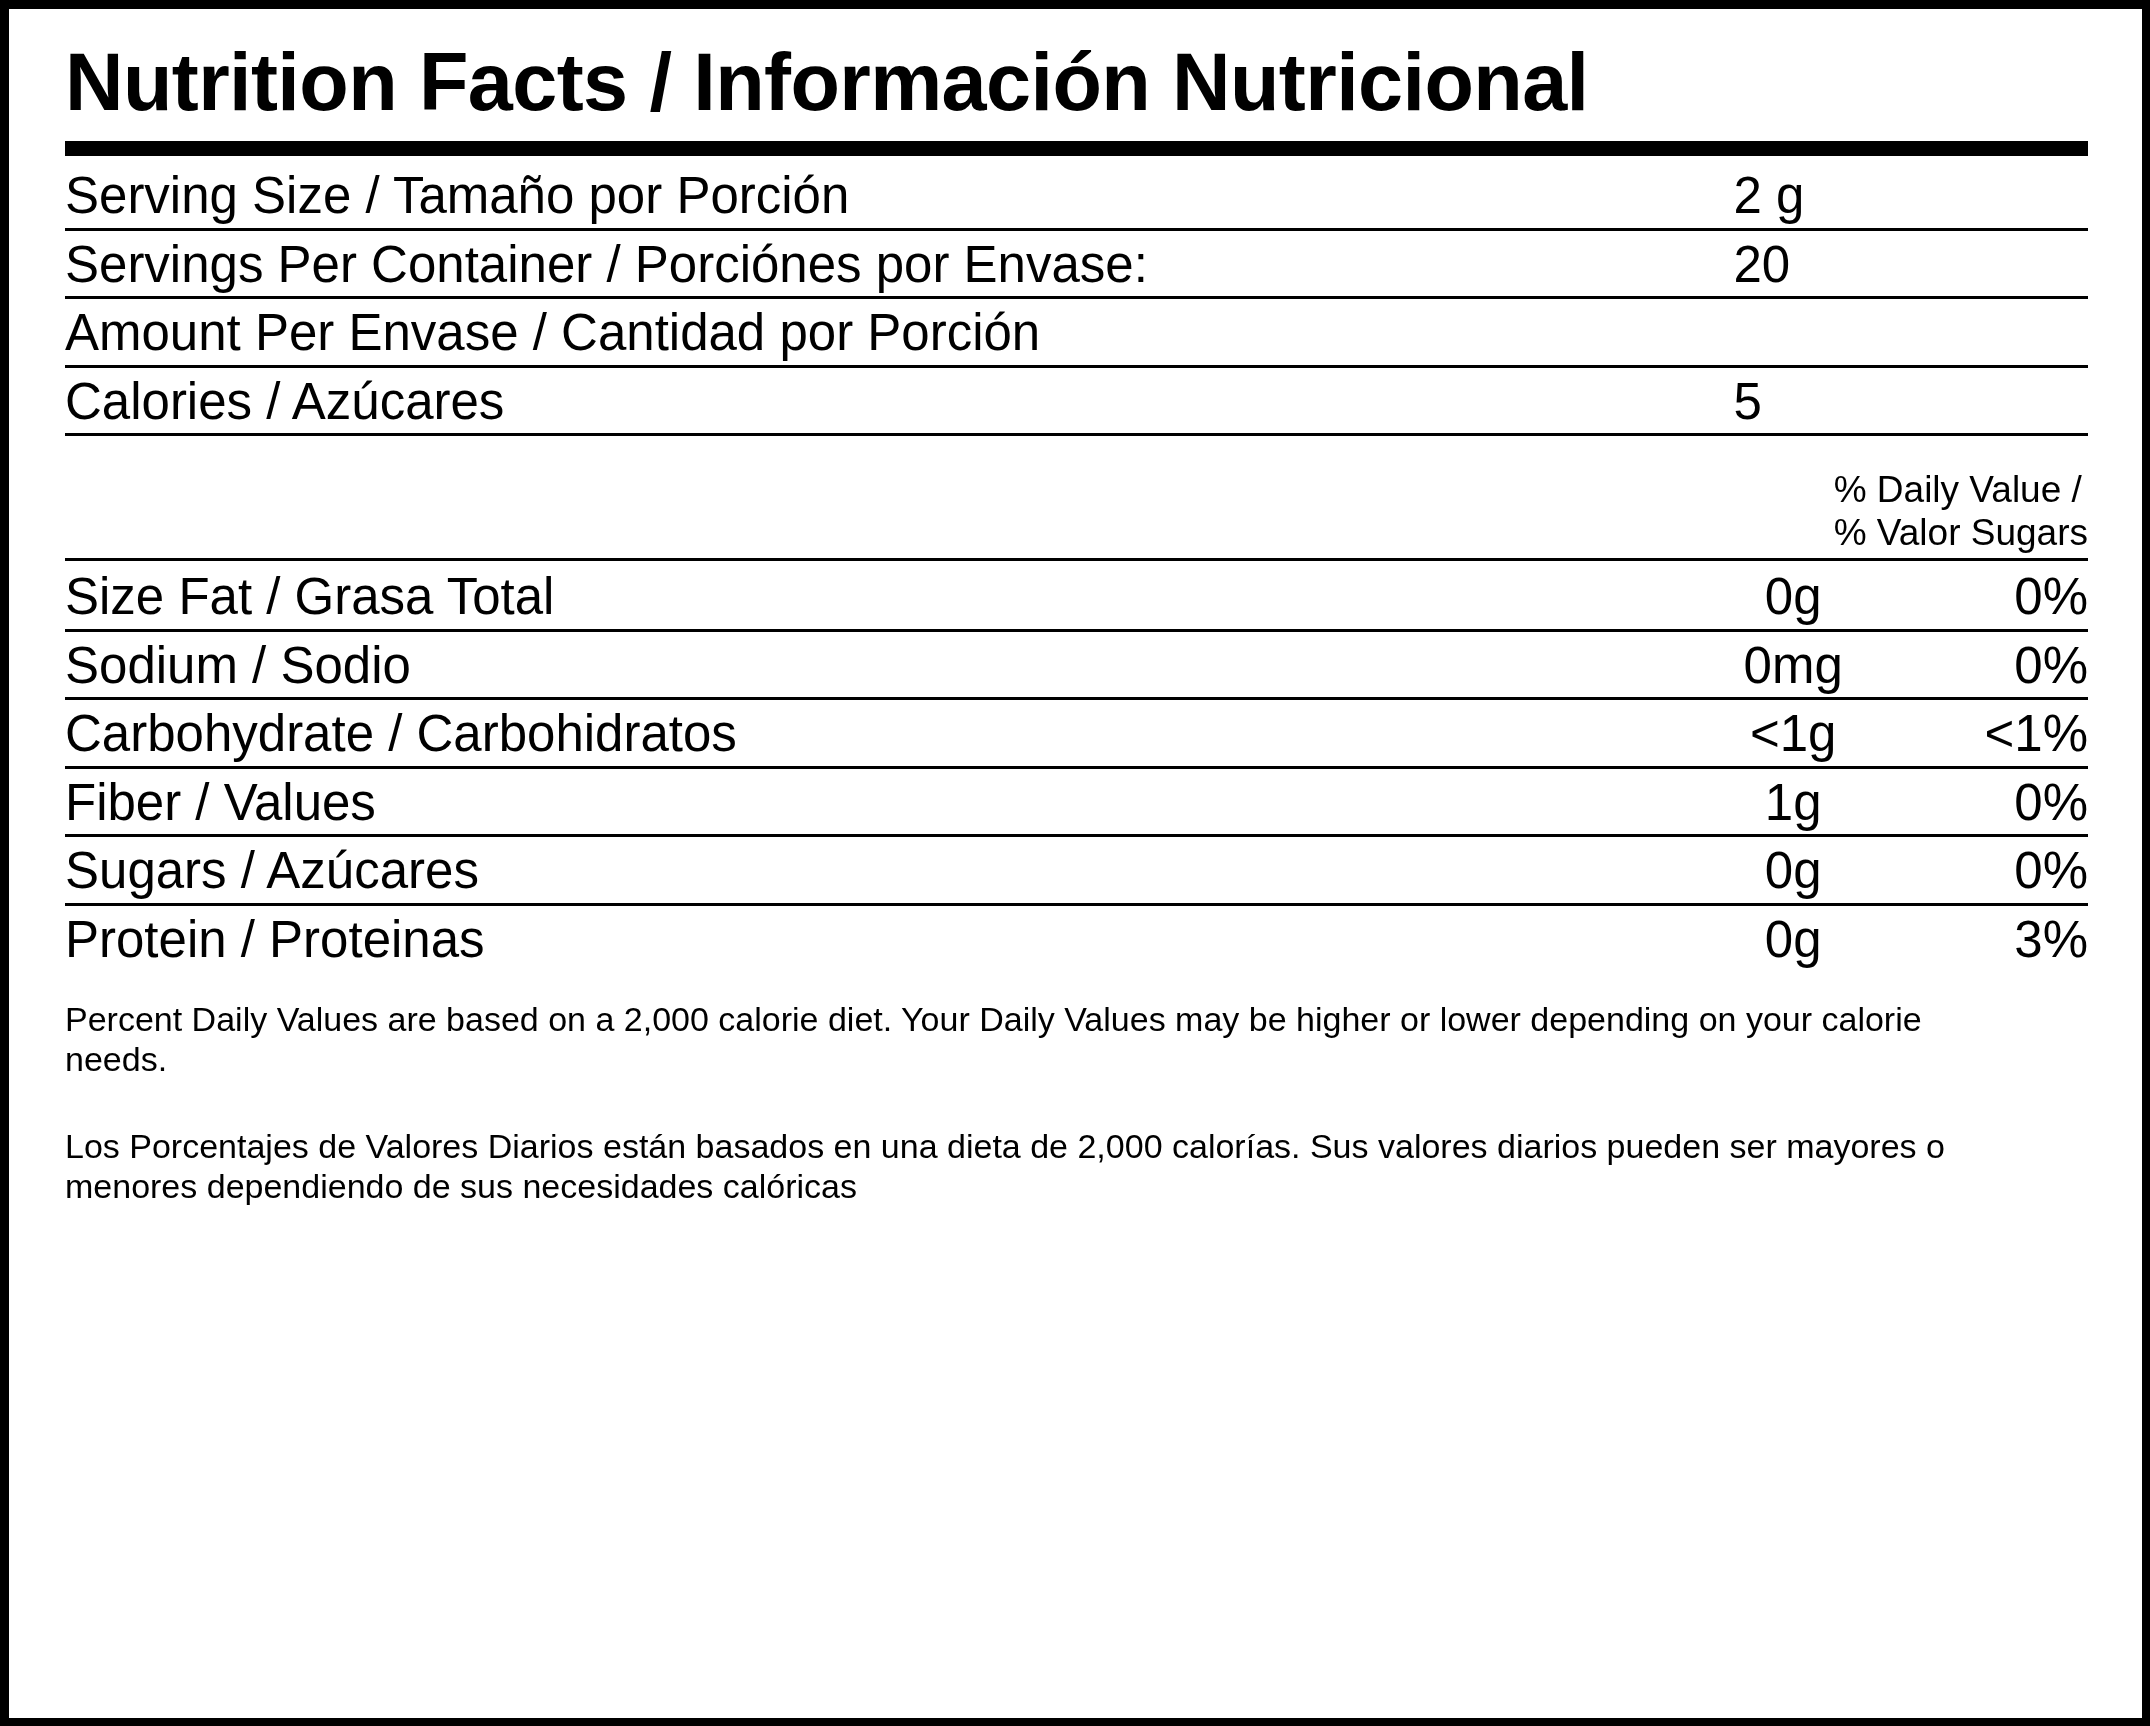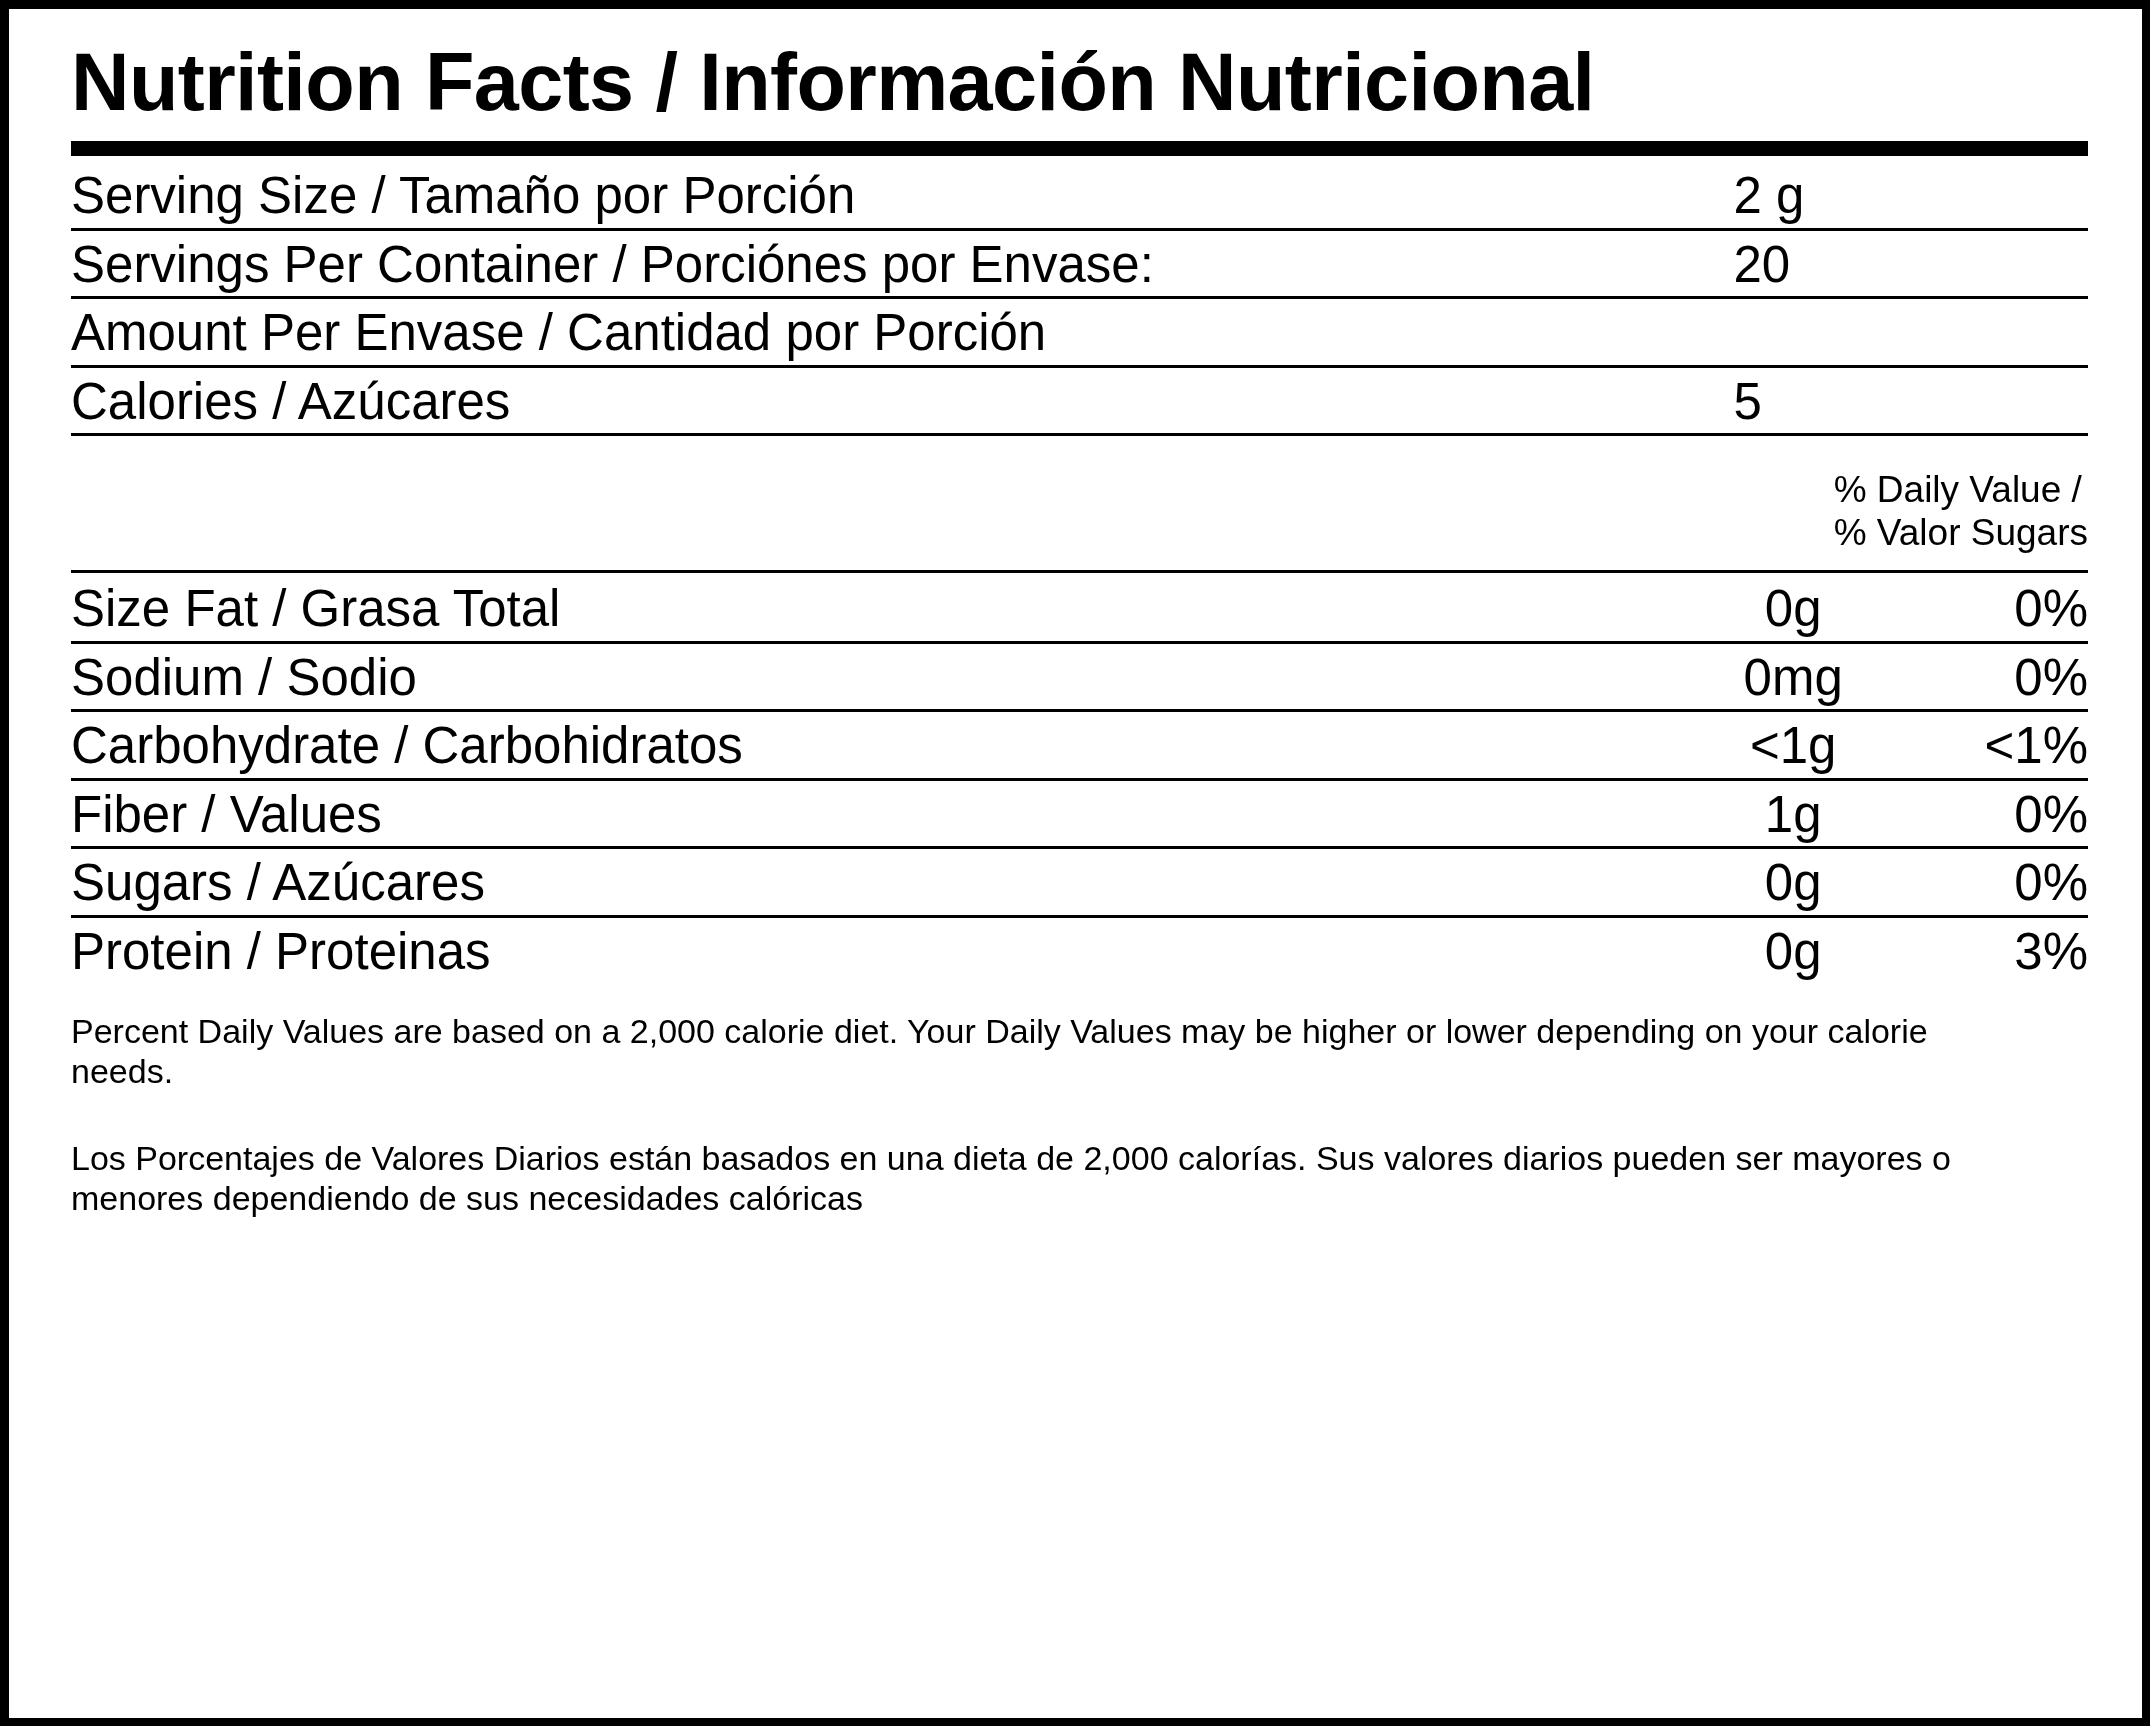--- a/index.html
+++ b/index.html
@@ -21,21 +21,21 @@
     top: 0;
     width: 2151px;
     height: 1727px;
     box-sizing: border-box;
     border: 9.6px solid #000000;
     background: #ffffff;
   }
 
   .inner {
     position: absolute;
-    left: 62px;
+    left: 56px;
     top: 30px;
     right: 54px;
     box-sizing: border-box;
   }
 
   .title {
     font-size: 81px;
     font-weight: bold;
     letter-spacing: -0.6px;
     line-height: 1.08;
@@ -84,21 +84,21 @@
   .row.no-rule {
     border-bottom: none;
   }
 
   .dv-header {
     display: flex;
     justify-content: flex-end;
     margin-top: 33px;
     margin-bottom: 2.4px;
     border-bottom: 3.6px solid #000000;
-    padding-bottom: 15px;
+    padding-bottom: 3px;
   }
   .dv-header .dv-head-text {
     font-size: 37px;
     line-height: 1.16;
     text-align: left;
     white-space: nowrap;
   }
 
   .footnote {
     font-size: 34px;

